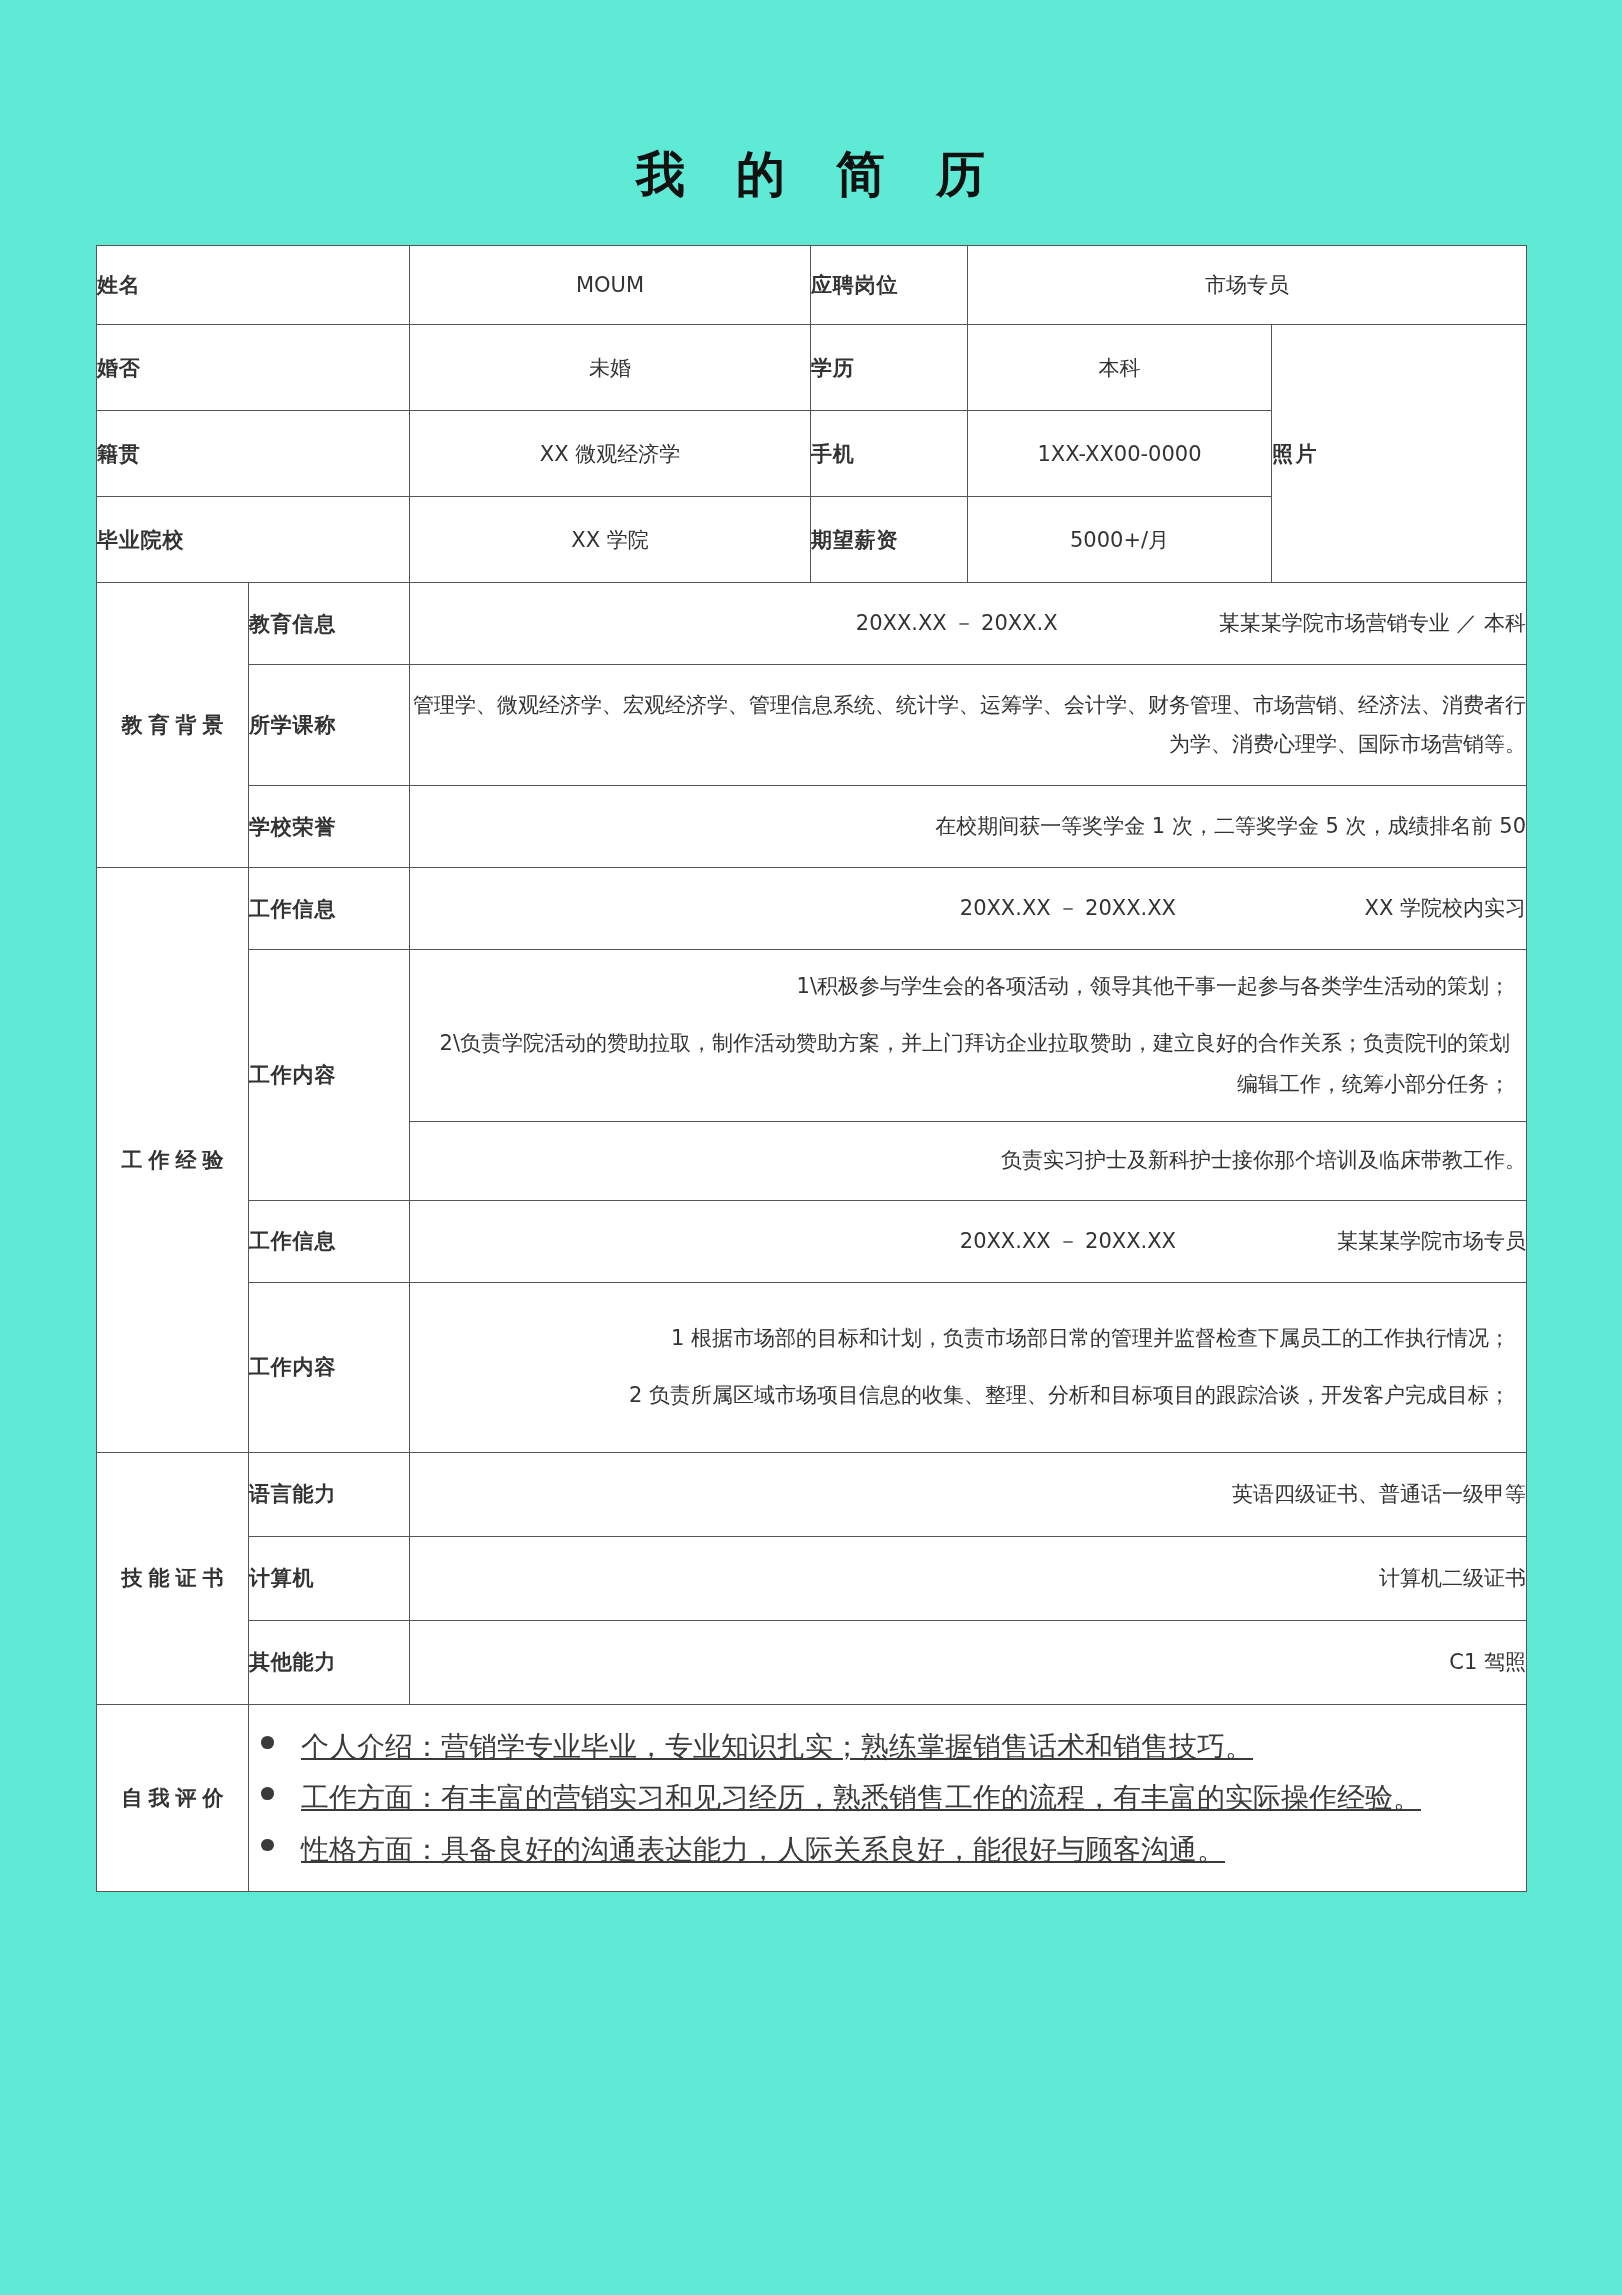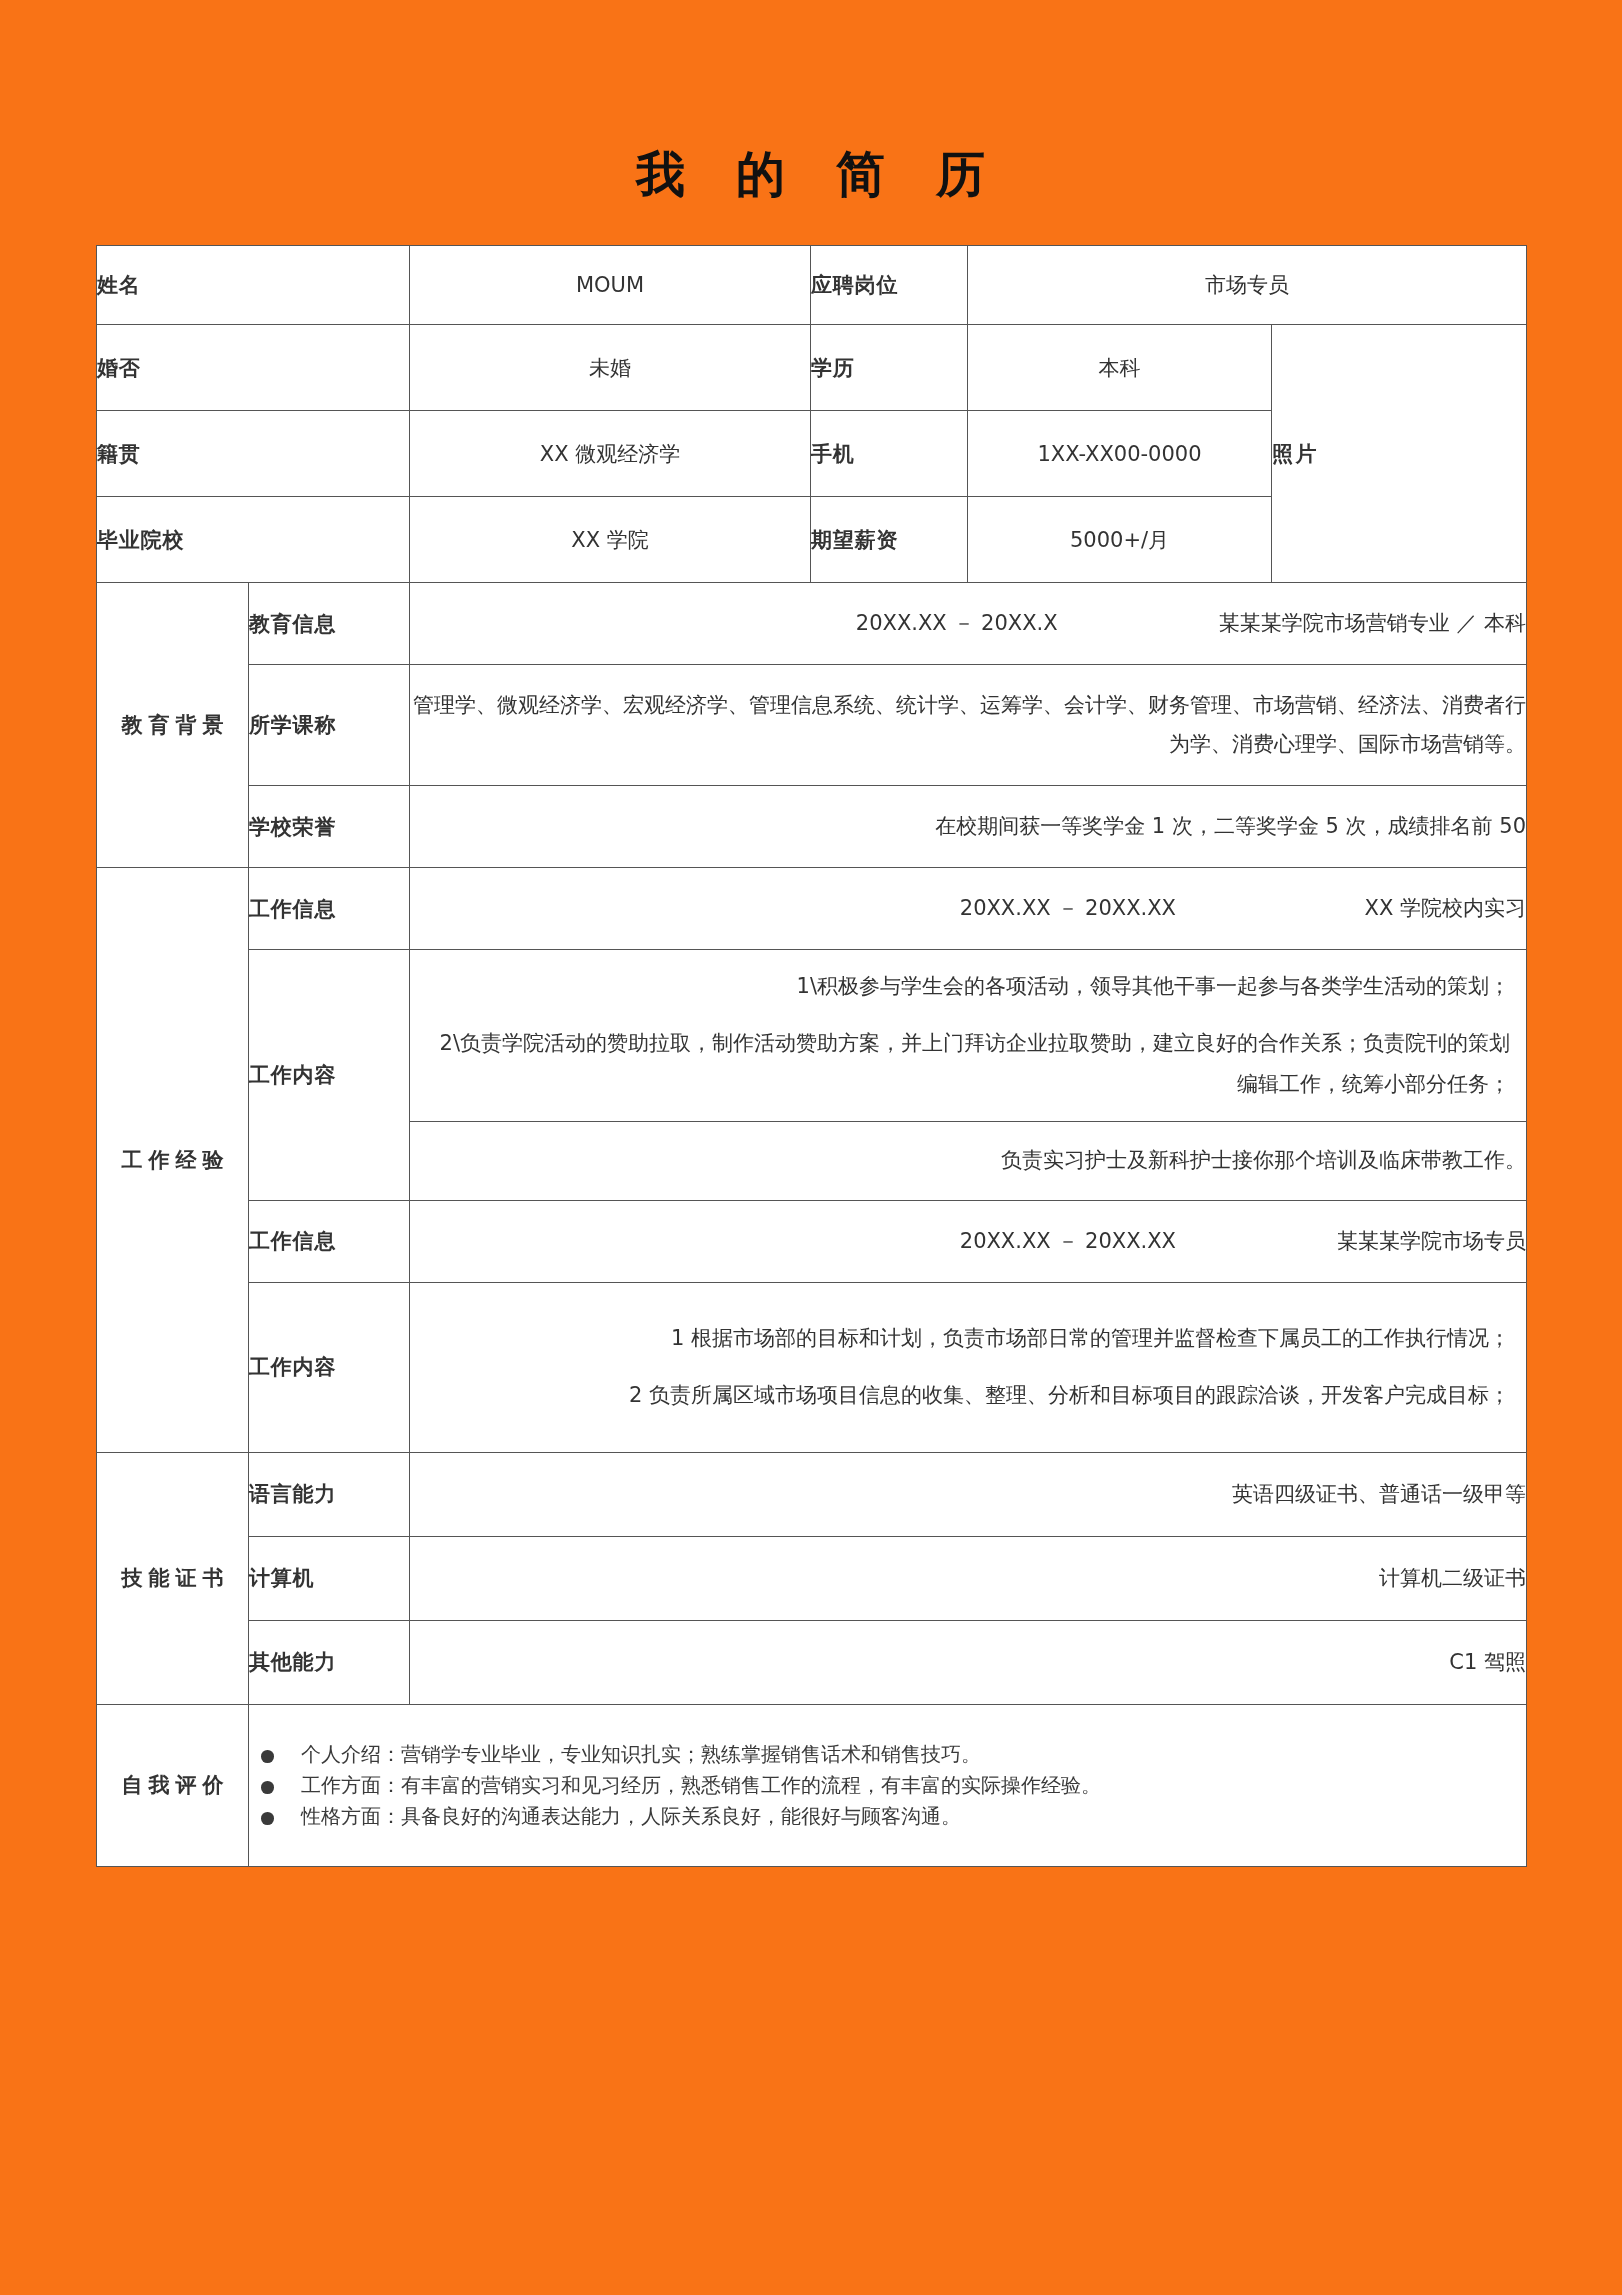--- a/index.html
+++ b/index.html
@@ -13,21 +13,21 @@
     font-family: "DejaVu Sans", "Liberation Sans", sans-serif;
     color: #2b2b2b;
     position: relative;
     overflow: hidden;
   }
   .page {
     width: 1623px;
     height: 2295px;
     box-sizing: border-box;
     padding: 0;
-    background: #f97316;
+    background: #5eead4;
     position: relative;
   }
   .doc-title {
     text-align: center;
     font-size: 49px;
     font-weight: 700;
     letter-spacing: 17px;
     color: #111111;
     padding-top: 150px;
     padding-bottom: 0;
@@ -103,23 +103,24 @@
 
   ul.eval {
     list-style: none;
     margin: 0;
     padding: 12px 0 12px 0;
   }
   ul.eval li {
     position: relative;
     padding-left: 52px;
     line-height: 1.55;
-    margin: 0 0;
-    font-size: 20px;
+    margin: 8px 0;
+    font-size: 28px;
     color: #3a3a3a;
+    text-decoration: underline;
   }
   ul.eval li .bullet {
     position: absolute;
     left: 12px;
     top: 11px;
     width: 12.7px;
     height: 12.7px;
     border-radius: 50%;
     background: #3a3a3a;
     display: block;

